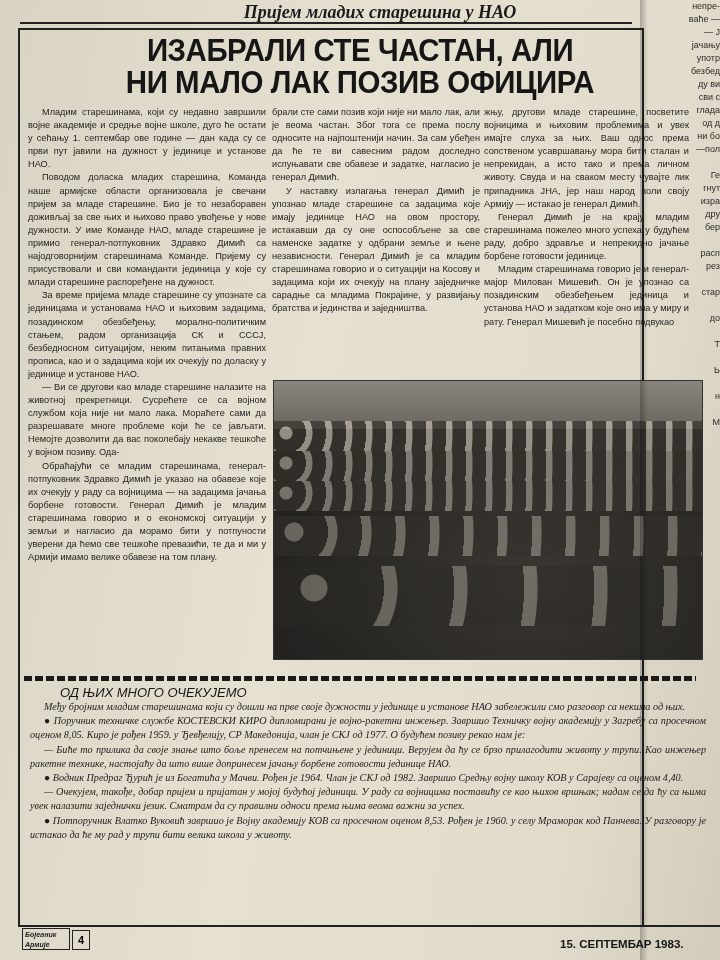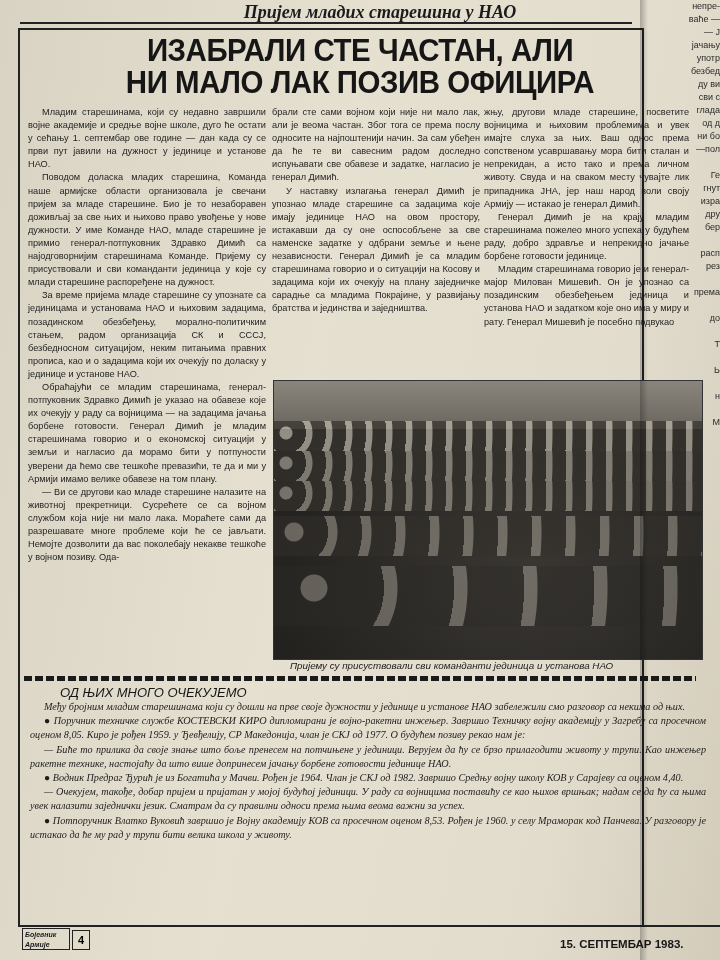--- a/index.html
+++ b/index.html
@@ -42,44 +42,43 @@
 
   <div class="headline">
     <div>ИЗАБРАЛИ СТЕ ЧАСТАН, АЛИ</div>
     <div>НИ МАЛО ЛАК ПОЗИВ ОФИЦИРА</div>
   </div>
 
   <div class="col col1">
     <p>Младим старешинама, који су недавно завршили војне академије и средње војне школе, дуго ће остати у сећању 1. септембар ове године — дан када су се први пут јавили на дужност у јединице и установе НАО.</p>
     <p>Поводом доласка младих старешина, Команда наше армијске области организовала је свечани пријем за младе старешине. Био је то незаборавен доживљај за све њих и њихово право увођење у нове дужности. У име Команде НАО, младе старешине је примио генерал-потпуковник Здравко Димић са најодговорнијим старешинама Команде. Пријему су присуствовали и сви команданти јединица у које су млади старешине распоређене на дужност.</p>
     <p>За време пријема младе старешине су упознате са јединицама и установама НАО и њиховим задацима, позадинском обезбеђењу, морално-политичким стањем, радом организација СК и СССЈ, безбедносном ситуацијом, неким питањима правних прописа, као и о задацима који их очекују по доласку у јединице и установе НАО.</p>
+    <p>— Ви се другови као младе старешине налазите на животној прекретници. Сусрећете се са војном службом која није ни мало лака. Мораћете сами да разрешавате многе проблеме који ће се јављати. Немојте дозволити да вас поколебају некакве тешкоће у војном позиву. Ода-</p>
     <p>Обраћајући се младим старешинама, генерал-потпуковник Здравко Димић је указао на обавезе које их очекују у раду са војницима — на задацима јачања борбене готовости. Генерал Димић је младим старешинама говорио и о економској ситуацији у земљи и нагласио да морамо бити у потпуности уверени да ћемо све тешкоће превазићи, те да и ми у Армији имамо велике обавезе на том плану.</p>
-    <p>— Ви се другови као младе старешине налазите на животној прекретници. Сусрећете се са војном службом која није ни мало лака. Мораћете сами да разрешавате многе проблеме који ће се јављати. Немојте дозволити да вас поколебају некакве тешкоће у војном позиву. Ода-</p>
   </div>
 
   <div class="col col2">
-    <p style="text-indent:0">брали сте сами војном који није ни мало лак, али је веома частан. Због тога се према послу односите на најпоштенији начин. За сам убеђен да ће те ви савесним радом доследно испуњавати све обавезе и задатке, нагласио је генерал Димић.</p>
+    <p style="text-indent:0">брали сте сами позив који није ни мало лак, али је веома частан. Због тога се према послу односите на најпоштенији начин. За сам убеђен да ће те ви савесним радом доследно испуњавати све обавезе и задатке, нагласио је генерал Димић.</p>
     <p>У наставку излагања генерал Димић је упознао младе старешине са задацима које имају јединице НАО на овом простору, истакавши да су оне оспособљене за све наменске задатке у одбрани земље и њене независности. Генерал Димић је са младим старешинама говорио и о ситуацији на Косову и задацима који их очекују на плану заједничке сарадње са младима Покрајине, у развијању братства и јединства и заједништва.</p>
   </div>
 
   <div class="col col3">
     <p style="text-indent:0">жњу, другови младе старешине, посветите војницима и њиховим проблемима и увек имајте слуха за њих. Ваш однос према сопственом усавршавању мора бити сталан и непрекидан, а исто тако и према личном животу. Свуда и на сваком месту чувајте лик припадника ЈНА, јер наш народ воли своју Армију — истакао је генерал Димић.</p>
     <p>Генерал Димић је на крају младим старешинама пожелео много успеха у будућем раду, добро здравље и непрекидно јачање борбене готовости јединице.</p>
     <p>Младим старешинама говорио је и генерал-мајор Милован Мишевић. Он је упознао са позадинским обезбеђењем јединица и установа НАО и задатком које оно има у миру и рату. Генерал Мишевић је посебно подвукао</p>
   </div>
 
   <div class="photo">
     <div class="wall"></div>
     <div class="row" style="top:40px;"></div>
     <div class="row" style="top:70px;opacity:.6;"></div>
     <div class="row" style="top:100px;opacity:.55;"></div>
     <div class="row" style="top:135px;height:40px;opacity:.45;background:repeating-radial-gradient(circle at 20px 16px,#bdb7aa 0 9px,#34312c 10px 34px);"></div>
     <div class="row" style="top:185px;height:60px;opacity:.4;background:repeating-radial-gradient(circle at 40px 22px,#c2bcaf 0 13px,#2c2a26 14px 70px);"></div>
   </div>
-  <div class="caption">Пријему су присуствовали сви команданти јединица и установа НАО</div>
 
   <div class="divider"></div>
   <div class="sub-title">ОД ЊИХ МНОГО ОЧЕКУЈЕМО</div>
 
   <div class="box">
     <p>Међу бројним младим старешинама који су дошли на прве своје дужности у јединице и установе НАО забележили смо разговор са некима од њих.</p>
     <p>● Поручник техничке службе КОСТЕВСКИ КИРО дипломирани је војно-ракетни инжењер. Завршио Техничку војну академију у Загребу са просечном оценом 8,05. Киро је рођен 1959. у Ђевђелију, СР Македонија, члан је СКЈ од 1977. О будућем позиву рекао нам је:</p>
     <p>— Биће то прилика да своје знање што боље пренесем на потчињене у јединици. Верујем да ћу се брзо прилагодити животу у трупи. Као инжењер ракетне технике, настојаћу да што више допринесем јачању борбене готовости јединице НАО.</p>
     <p>● Водник Предраг Ђурић је из Богатића у Мачви. Рођен је 1964. Члан је СКЈ од 1982. Завршио Средњу војну школу КОВ у Сарајеву са оценом 4,40.</p>
     <p>— Очекујем, такође, добар пријем и пријатан у мојој будућој јединици. У раду са војницима поставићу се као њихов вршњак; надам се да ћу са њима увек налазити заједнички језик. Сматрам да су правилни односи према њима веома важни за успех.</p>
@@ -111,21 +110,21 @@
       <div>&nbsp;</div>
       <div>Ге</div>
       <div>гнут</div>
       <div>изра</div>
       <div>дру</div>
       <div>бер</div>
       <div>&nbsp;</div>
       <div>расп</div>
       <div>рез</div>
       <div>&nbsp;</div>
-      <div>према</div>
+      <div>стар</div>
       <div>&nbsp;</div>
       <div>до</div>
       <div>&nbsp;</div>
       <div>Т</div>
       <div>&nbsp;</div>
       <div>Ь</div>
       <div>&nbsp;</div>
       <div>н</div>
       <div>&nbsp;</div>
       <div>М</div>

